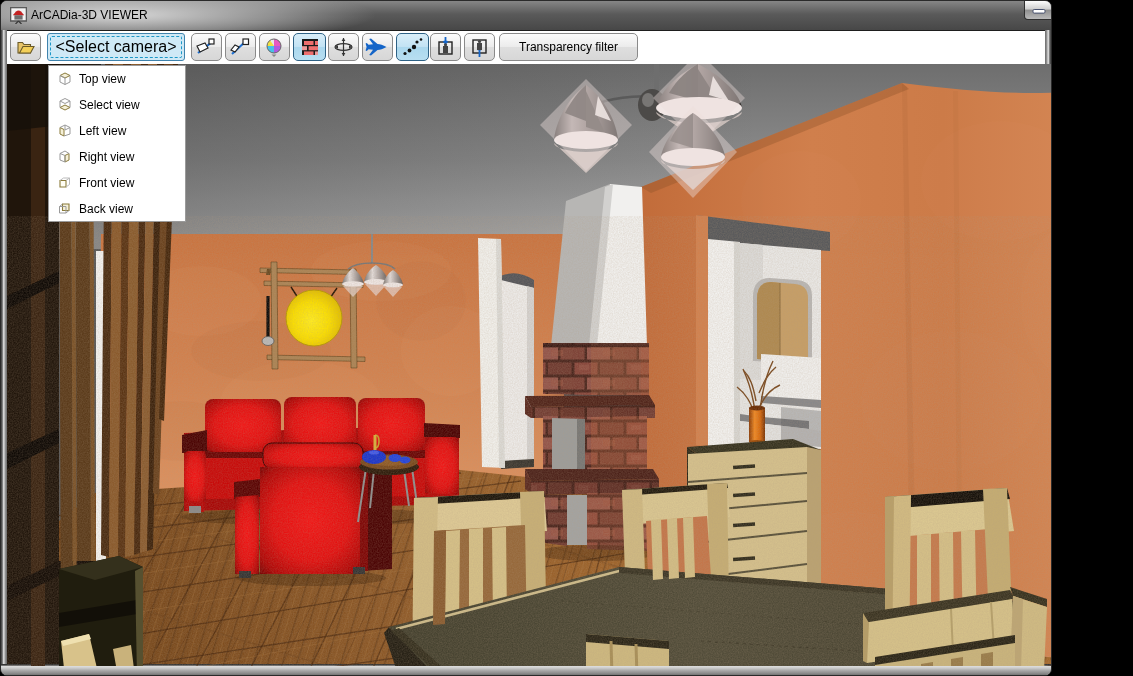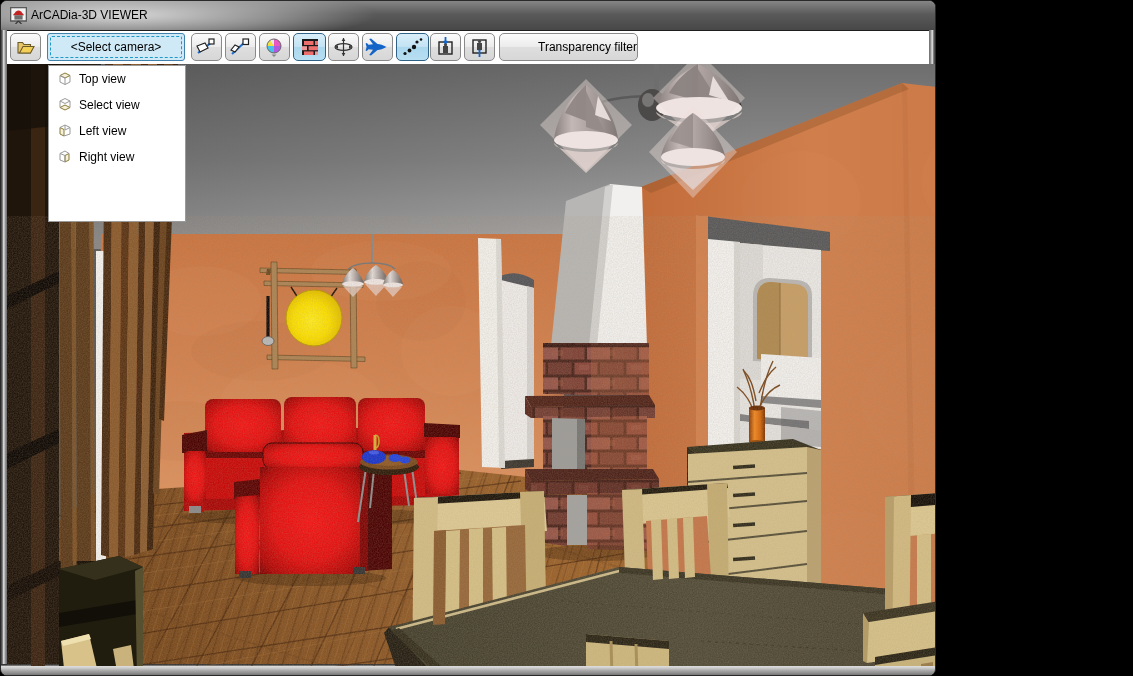--- a/index.html
+++ b/index.html
@@ -1,17 +1,17 @@
 <!DOCTYPE html>
 <html><head>
 <meta charset="utf-8">
 <style>
   html,body{margin:0;padding:0;width:1133px;height:676px;overflow:hidden;background:#000;}
   *{box-sizing:border-box;font-family:"Liberation Sans",sans-serif;}
-  #win{position:absolute;left:0;top:0;width:936px;height:676px;border-radius:7px;
+  #win{position:absolute;left:0;top:0;width:1052px;height:676px;border-radius:7px;
        background:#585858;overflow:hidden;border:1px solid #2a2a2a;
        box-shadow:inset 0 1px 0 rgba(255,255,255,.65), inset 1px 0 0 rgba(230,230,230,.5), inset -1px 0 0 rgba(230,230,230,.5), inset 0 -1px 0 rgba(200,200,200,.4);padding-left:40px;}
   
   #title{position:absolute;left:0;top:0;width:100%;height:29px;
     background:linear-gradient(#868686,#5a5a5a 45%,#474747);}
   #titleglow{position:absolute;left:0;top:0;width:620px;height:29px;
     background:radial-gradient(ellipse 340px 38px at 120px 14px, rgba(222,222,222,.95), rgba(190,190,190,.55) 45%, rgba(120,120,120,0) 75%);}
   #titletext{position:absolute;left:30px;top:7px;font-size:12px;color:#000;letter-spacing:0px;}
   #appicon{position:absolute;left:9px;top:6px;}
   
@@ -20,23 +20,23 @@
   #bmin{left:1023px;width:29px;border-bottom-left-radius:4px;}
   #bmax{left:1052px;width:27px;}
   #bclose{left:1079px;width:46px;border-bottom-right-radius:4px;
     background:linear-gradient(#f0b2a3,#e06a4c 40%,#c03a17 55%,#d96745);}
   
   #toolbar{position:absolute;left:6px;top:29px;width:1121px;height:34px;background:#fff;border-top:1px solid #1e1e1e;}
   .tbtn{position:absolute;top:2px;height:28px;border:1px solid #8a8a8a;border-radius:5px;
     background:linear-gradient(#fbfbfb,#ececec 48%,#dedede 52%,#d7d7d7);}
   .tog{background:linear-gradient(#d9eef9,#c3e3f4 48%,#abd8ee 52%,#b8def1);border:1px solid #2e6286;}
   #selcam{position:absolute;left:40px;top:2px;width:138px;height:28px;border:1px solid #3f83ad;border-radius:3px;
-    background:#cfe9f6;color:#000;font-size:12px;text-align:center;line-height:26px;}
+    background:#cfe9f6;color:#000;font-size:16px;text-align:center;line-height:26px;}
   #selcam i{position:absolute;left:2px;top:2px;right:2px;bottom:2px;border:1px dashed #1d98c8;border-radius:2px;font-style:normal;}
-  #tfilter{position:absolute;left:492px;top:2px;width:139px;height:28px;font-size:12px;text-align:right;line-height:26px;color:#000;}
+  #tfilter{position:absolute;left:492px;top:2px;width:139px;height:28px;font-size:12px;text-align:center;line-height:26px;color:#000;}
   
   #bleft{position:absolute;left:0;top:29px;width:6px;bottom:0;background:linear-gradient(90deg,#4a4a4a 0px,#555 1px,#d4d4d4 2.5px,#bdbdbd 3.5px,#8e8e8e 75%,#6a6a6a);}
   #bright{position:absolute;right:0;top:29px;width:6px;bottom:0;background:linear-gradient(-90deg,#4a4a4a 0px,#555 1px,#d4d4d4 2.5px,#bdbdbd 3.5px,#8e8e8e 75%,#6a6a6a);}
   #bbot{position:absolute;left:0;bottom:0;width:100%;height:11px;
     background:linear-gradient(#2c2c2c 0px,#3a3a3a 1px,#dadada 2.5px,#cccccc 4px,#a8a8a8 60%,#7e7e7e 95%,#565656);}
   
   #menu{position:absolute;left:47px;top:64px;width:138px;height:157px;background:#fff;border:1px solid #9a9a9a;z-index:50;}
   .mi{position:absolute;left:0;width:100%;height:26px;font-size:12px;color:#000;}
   .mi span{position:absolute;left:30px;top:6px;}
   .mi svg{position:absolute;left:8px;top:5px;}
@@ -707,18 +707,32 @@
         </svg>
         <span>Right view</span>
       </div>
     <div class="mi" style="top:52px;">
         <svg width="15" height="15" viewBox="0 0 15 15">
           <path d="M3 4.5 L3 11 L7 13 L7 6.5 Z" fill="#f5f0d8" stroke="#8a7a3a" stroke-width="1"></path>
           <path d="M3 4.5 L8 2 L13 4.5 L13 11 L7 13 M8 2 L8 7 L13 4.5" fill="none" stroke="#999" stroke-width="1"></path>
         </svg>
         <span>Left view</span>
       </div>
+    <div class="mi" style="top:104px;">
+        <svg width="15" height="15" viewBox="0 0 15 15">
+          <path d="M3 5.5 L3 12 L9 12 L9 5.5 Z" fill="#fffef4" stroke="#8a7a3a" stroke-width="1.1"></path>
+          <path d="M3 5.5 L6.5 3 L12.5 3 L9 5.5 M12.5 3 L12.5 9.5 L9 12" fill="none" stroke="#bbb" stroke-width="1"></path>
+        </svg>
+        <span>Front view</span>
+      </div>
+    <div class="mi" style="top:130px;">
+        <svg width="15" height="15" viewBox="0 0 15 15">
+          <path d="M5.5 3 L5.5 9.5 L12 9.5 L12 3 Z" fill="#f5f0d8" stroke="#8a7a3a" stroke-width="1.1"></path>
+          <path d="M5.5 3 L2.5 5.5 L2.5 12 L9 12 L12 9.5 M2.5 5.5 L9 5.5 L9 12" fill="none" stroke="#999" stroke-width="1"></path>
+        </svg>
+        <span>Back view</span>
+      </div>
   </div>
 
   <div id="bleft"></div>
     <div id="bright"></div>
     <div id="bbot"></div>
 </div>
 
 </body></html>

